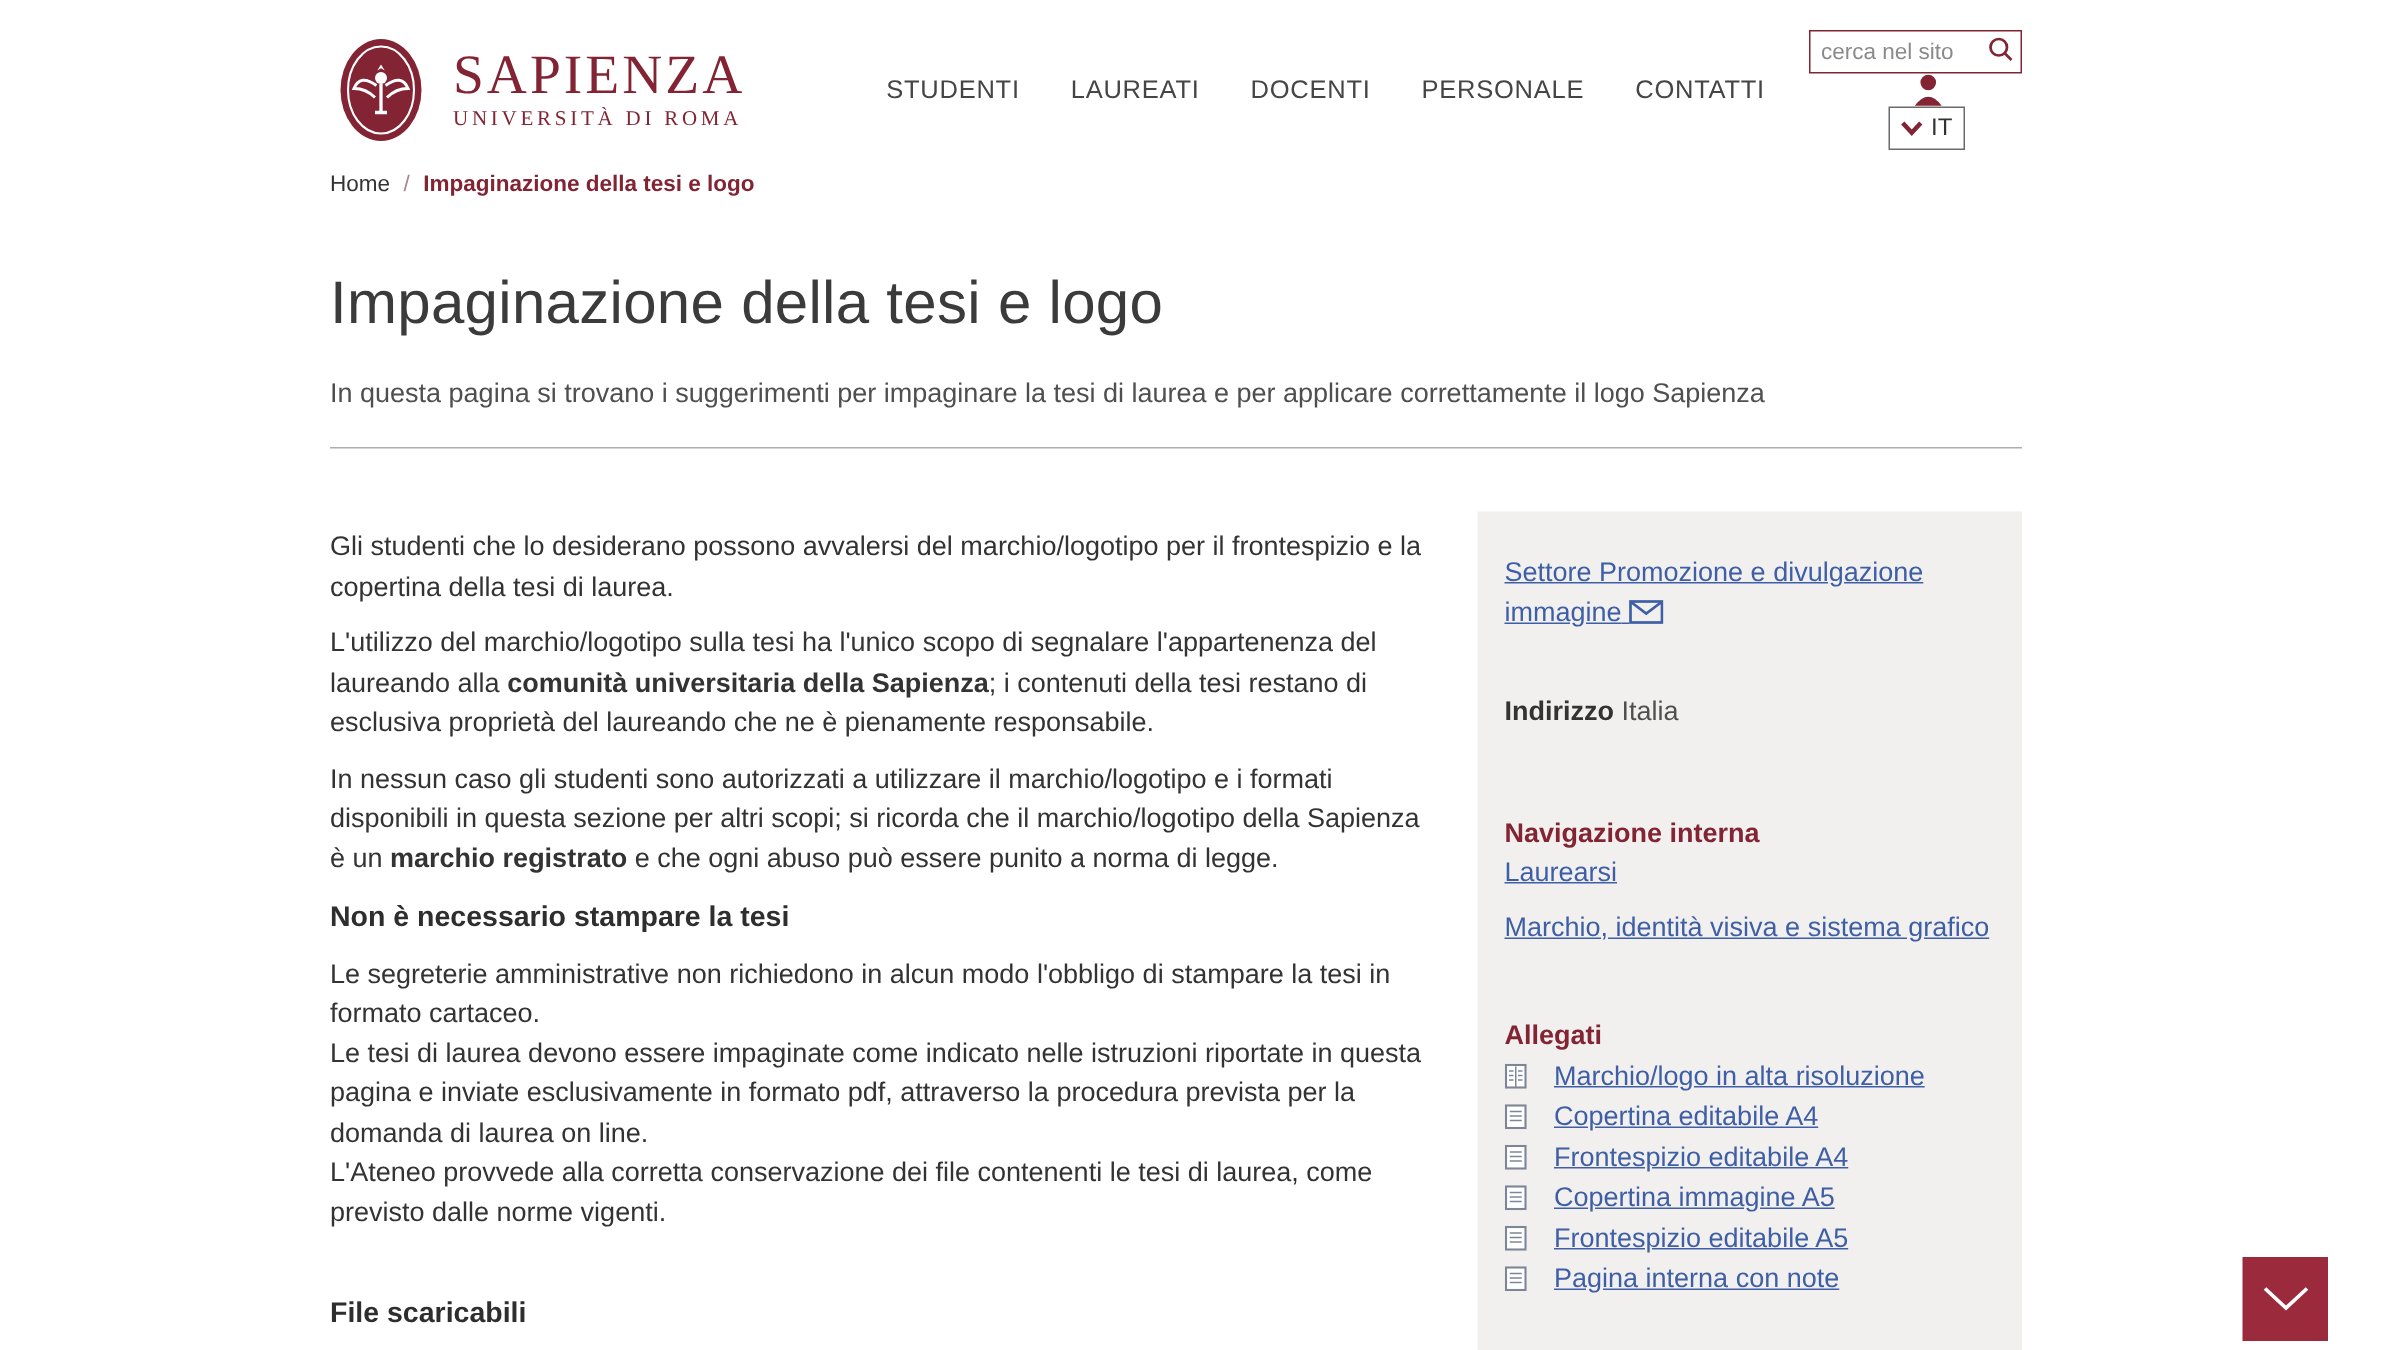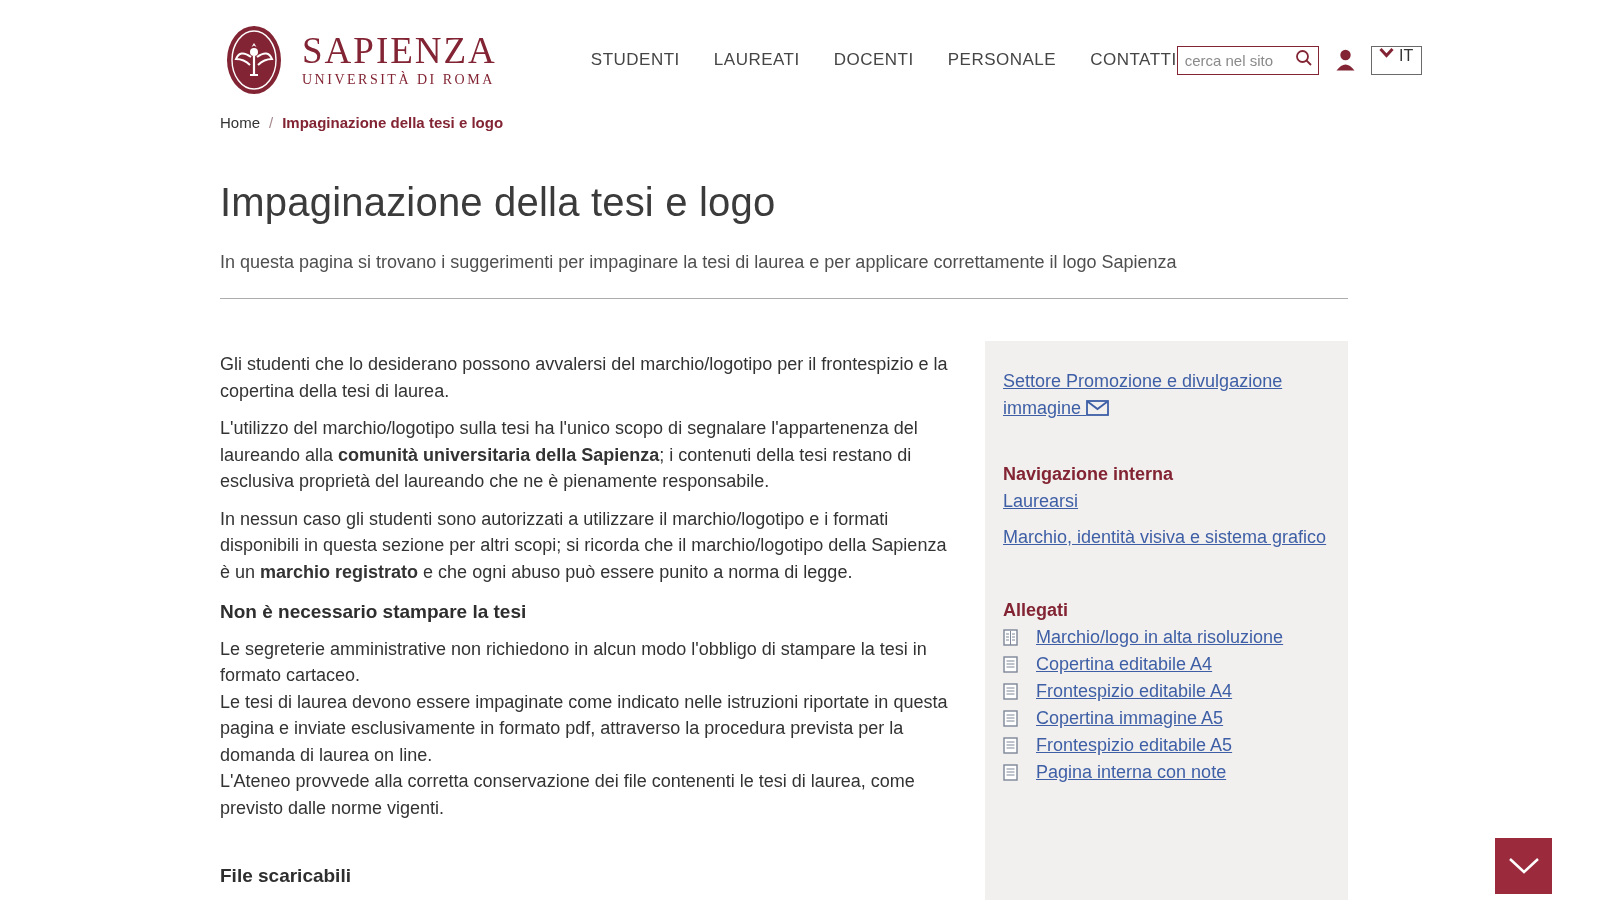--- a/index.html
+++ b/index.html
@@ -21,36 +21,36 @@
   }
   .logo-sub {
     font-family:"Liberation Serif", serif; font-size:14px; letter-spacing:2.5px;
     color:#822433; margin-top:3px;
   }
   .top-nav { display:flex; margin-left:94px; gap:34px; }
   .top-nav a {
     font-size:17px; color:#454545; text-decoration:none; letter-spacing:0.5px;
     cursor:pointer;
   }
-  .header-right { margin-left:auto; display:flex; align-items:center; }
+  .header-right { margin-left:auto; display:flex; align-items:center;flex-direction:column; }
   .search-wrap { position:relative; }
   .search-input {
     width:142px; height:29px; border:1px solid #822433; font-size:15px;
     padding:0 28px 0 7px; color:#333; outline:none;
     font-family:"Liberation Sans", sans-serif;
   }
   .search-input::placeholder { color:#8a8a8a; }
   .search-btn {
     position:absolute; right:3px; top:3px; width:24px; height:23px; border:0;
     background:transparent; cursor:pointer; padding:0;
   }
   .user-btn { margin-left:16px; background:none; border:0; cursor:pointer; padding:0; display:flex; }
   .lang-box {
     margin-left:15px; width:51px; height:29px; border:1px solid #6a6a6a;
-    display:flex; align-items:flex-start; justify-content:center; gap:5px; cursor:pointer;
+    display:flex; align-items:center; justify-content:center; gap:5px; cursor:pointer;
     background:#fff;
   }
   .lang-box span { font-size:16px; color:#333; }
 
   
   .breadcrumb { margin-top:18px; font-size:15px; display:flex; gap:9px; align-items:flex-start; }
   .breadcrumb a { color:#333; text-decoration:none; cursor:pointer; }
   .crumb-sep { color:#a5888d; }
   .crumb-current { color:#822433; font-weight:bold; }
 
@@ -176,20 +176,24 @@
     <aside class="sidebar">
       <div class="contact-block">
         <a class="s-link"><span>Settore Promozione e divulgazione immagine</span>
           <svg width="23" height="16" viewBox="0 0 23 16" style="vertical-align:-2px">
             <rect x="1" y="1" width="21" height="14" fill="none" stroke="#3e5fa6" stroke-width="1.8"></rect>
             <path d="M1.5 1.5 L11.5 9 L21.5 1.5" fill="none" stroke="#3e5fa6" stroke-width="1.8"></path>
           </svg>
         </a>
       </div>
 
+      <div class="addr-block">
+        <span class="addr-label">Indirizzo</span>
+        <span class="addr-value">Italia</span>
+      </div>
 
       <div class="nav-block">
         <div class="side-heading">Navigazione interna</div>
         <a class="s-link nav-link">Laurearsi</a>
         <a class="s-link nav-link">Marchio, identità visiva e sistema grafico</a>
       </div>
 
       <div>
         <div class="side-heading">Allegati</div>
         <ul class="att-list">

